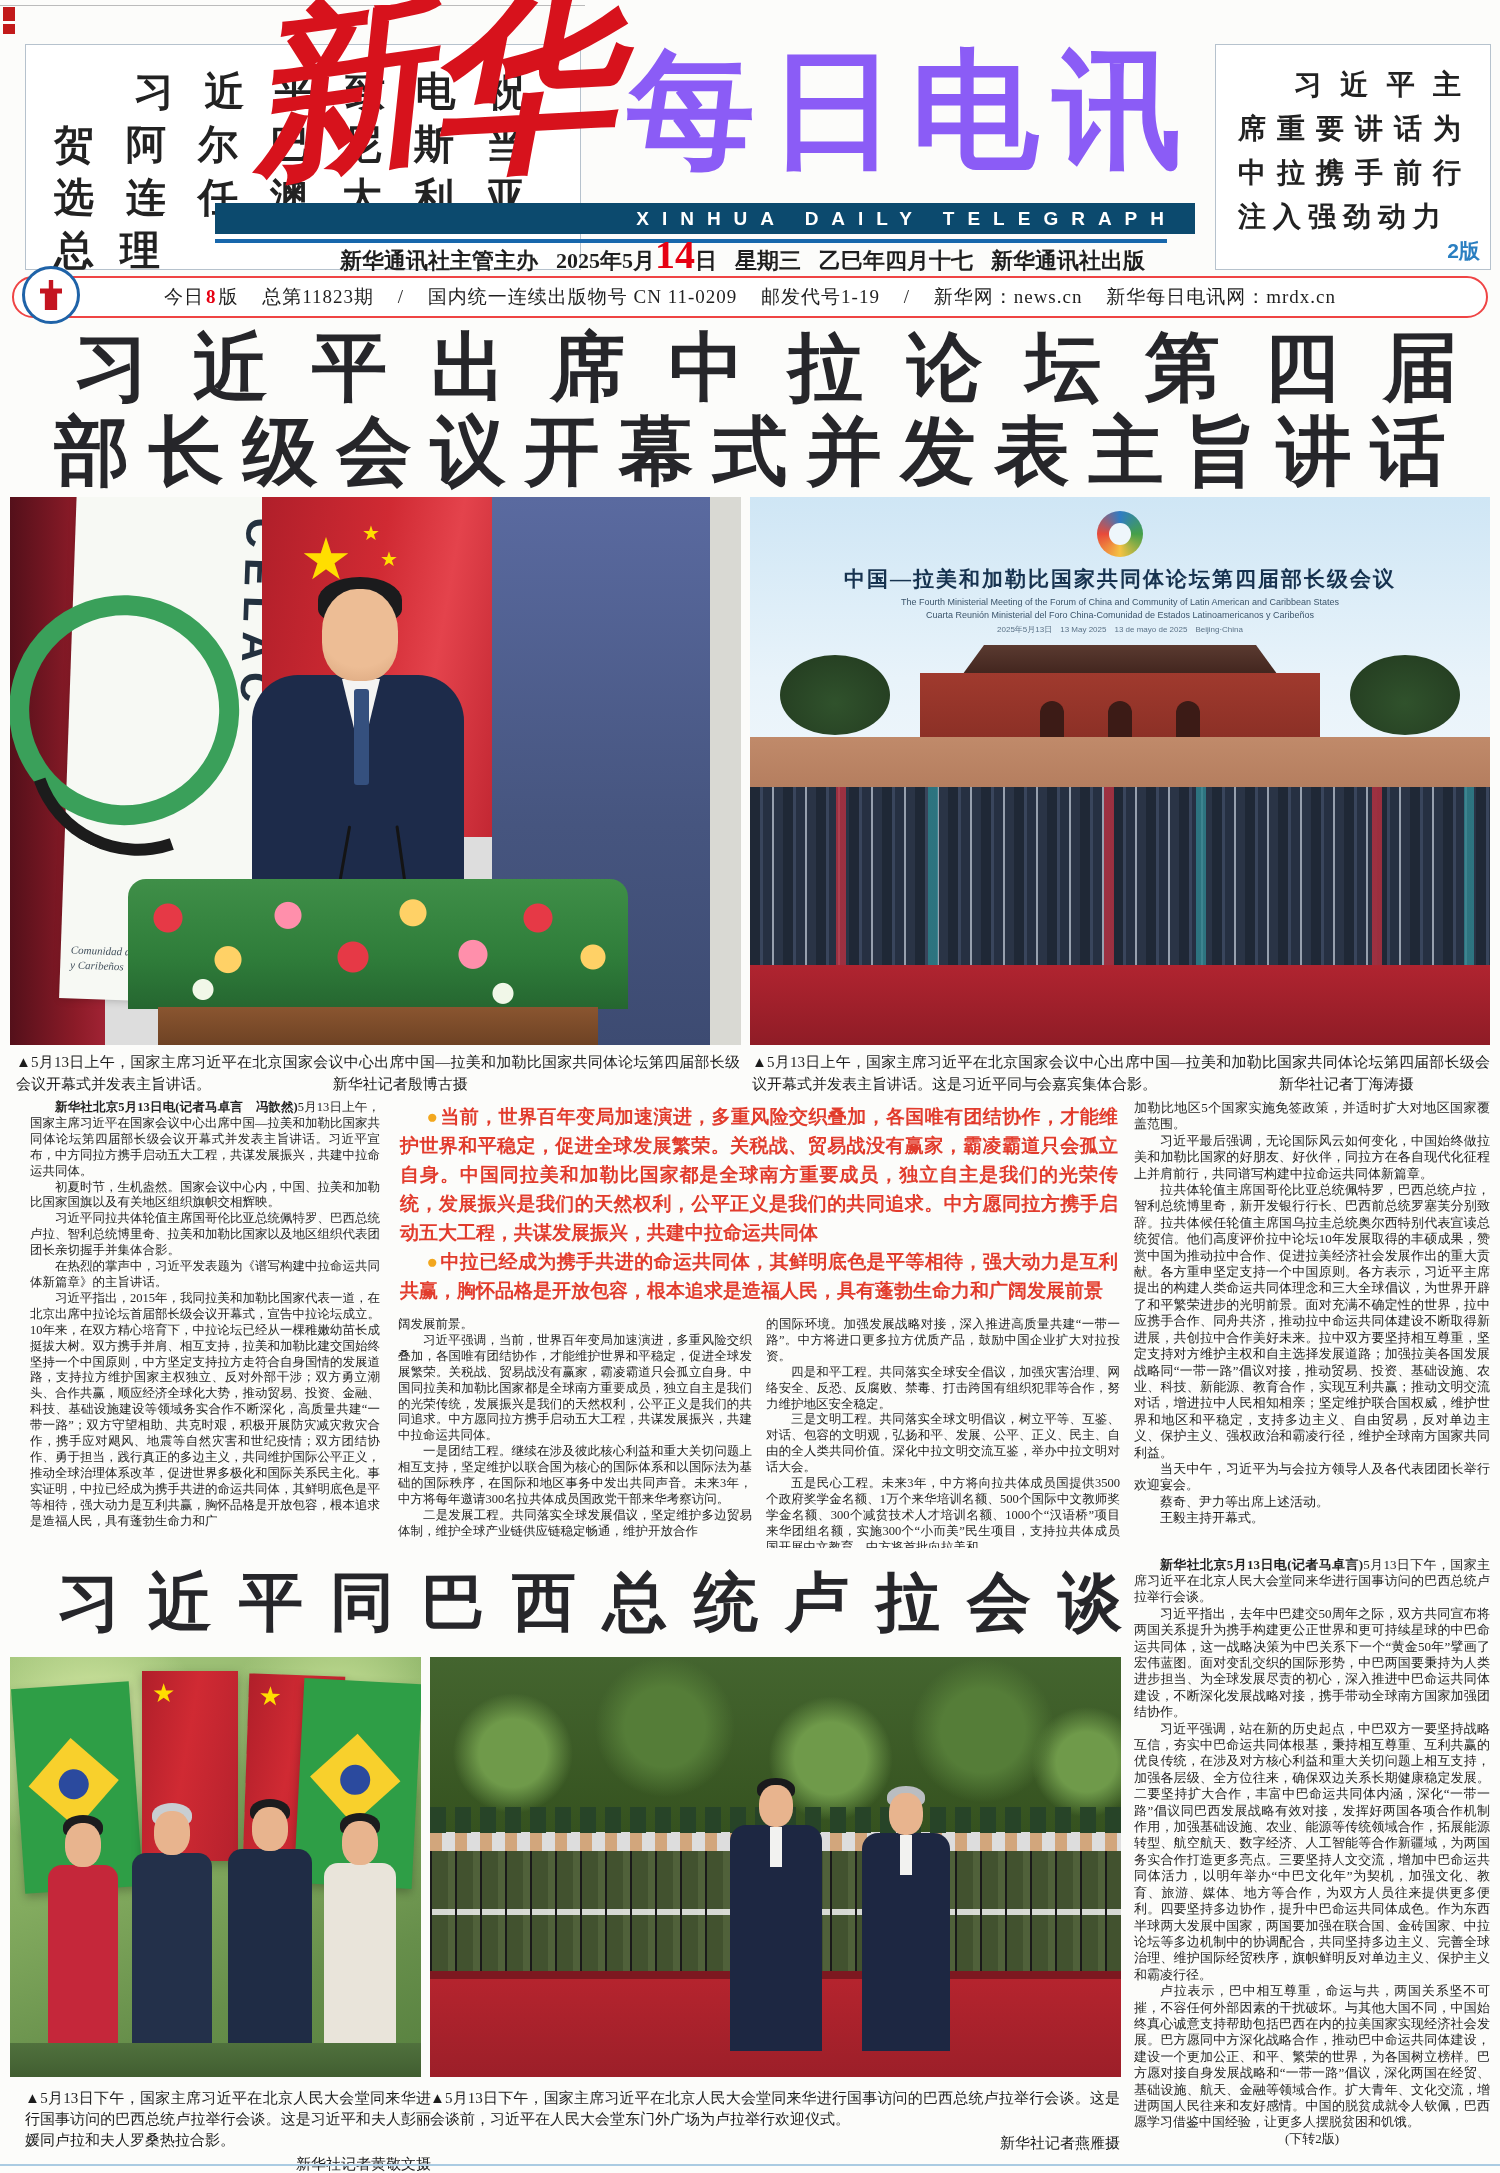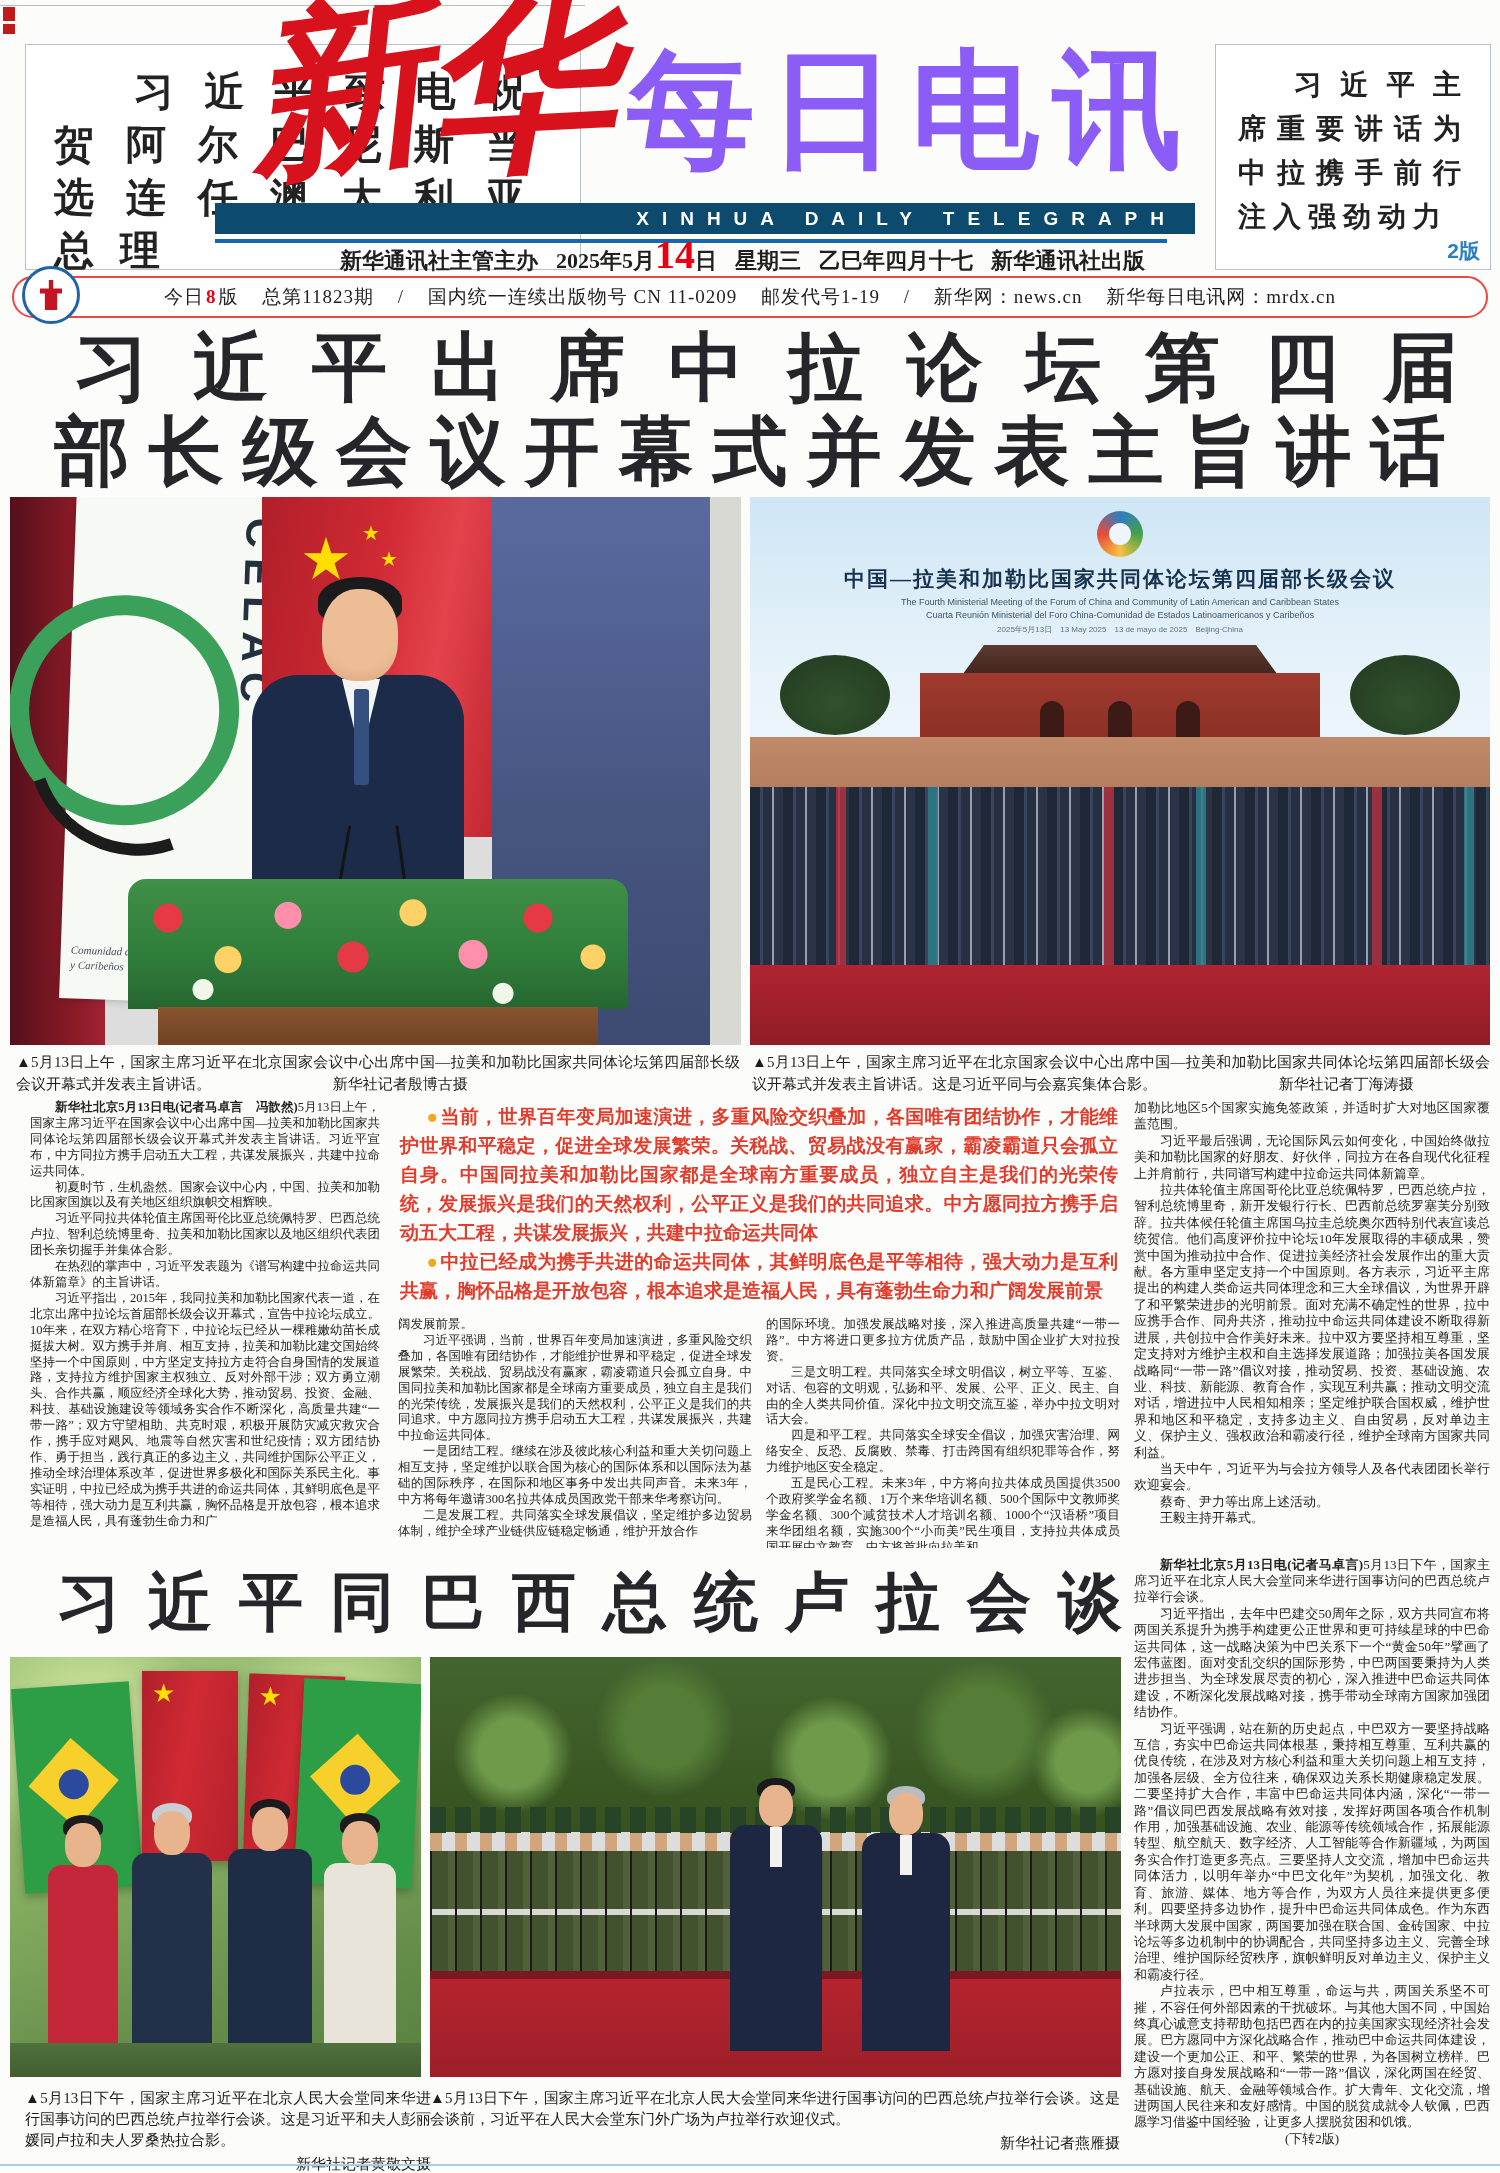--- a/index.html
+++ b/index.html
@@ -265,22 +265,22 @@
         </div>
       <div class="mid-cols">
         <div class="col">
             <p class="noindent">阔发展前景。</p>
             <p>习近平强调，当前，世界百年变局加速演进，多重风险交织叠加，各国唯有团结协作，才能维护世界和平稳定，促进全球发展繁荣。关税战、贸易战没有赢家，霸凌霸道只会孤立自身。中国同拉美和加勒比国家都是全球南方重要成员，独立自主是我们的光荣传统，发展振兴是我们的天然权利，公平正义是我们的共同追求。中方愿同拉方携手启动五大工程，共谋发展振兴，共建中拉命运共同体。</p>
             <p>一是团结工程。继续在涉及彼此核心利益和重大关切问题上相互支持，坚定维护以联合国为核心的国际体系和以国际法为基础的国际秩序，在国际和地区事务中发出共同声音。未来3年，中方将每年邀请300名拉共体成员国政党干部来华考察访问。</p>
             <p>二是发展工程。共同落实全球发展倡议，坚定维护多边贸易体制，维护全球产业链供应链稳定畅通，维护开放合作</p>
           </div>
         <div class="col">
             <p class="noindent">的国际环境。加强发展战略对接，深入推进高质量共建“一带一路”。中方将进口更多拉方优质产品，鼓励中国企业扩大对拉投资。</p>
+            <p>四是和平工程。共同落实全球安全倡议，加强灾害治理、网络安全、反恐、反腐败、禁毒、打击跨国有组织犯罪等合作，努力维护地区安全稳定。</p>
             <p>三是文明工程。共同落实全球文明倡议，树立平等、互鉴、对话、包容的文明观，弘扬和平、发展、公平、正义、民主、自由的全人类共同价值。深化中拉文明交流互鉴，举办中拉文明对话大会。</p>
-            <p>四是和平工程。共同落实全球安全倡议，加强灾害治理、网络安全、反恐、反腐败、禁毒、打击跨国有组织犯罪等合作，努力维护地区安全稳定。</p>
             <p>五是民心工程。未来3年，中方将向拉共体成员国提供3500个政府奖学金名额、1万个来华培训名额、500个国际中文教师奖学金名额、300个减贫技术人才培训名额、1000个“汉语桥”项目来华团组名额，实施300个“小而美”民生项目，支持拉共体成员国开展中文教育。中方将首批向拉美和</p>
           </div>
       </div>
     </div>
   </div>
 
   <div class="abs rail">
     <div>
         <p class="noindent">加勒比地区5个国家实施免签政策，并适时扩大对地区国家覆盖范围。</p>
         <p>习近平最后强调，无论国际风云如何变化，中国始终做拉美和加勒比国家的好朋友、好伙伴，同拉方在各自现代化征程上并肩前行，共同谱写构建中拉命运共同体新篇章。</p>

